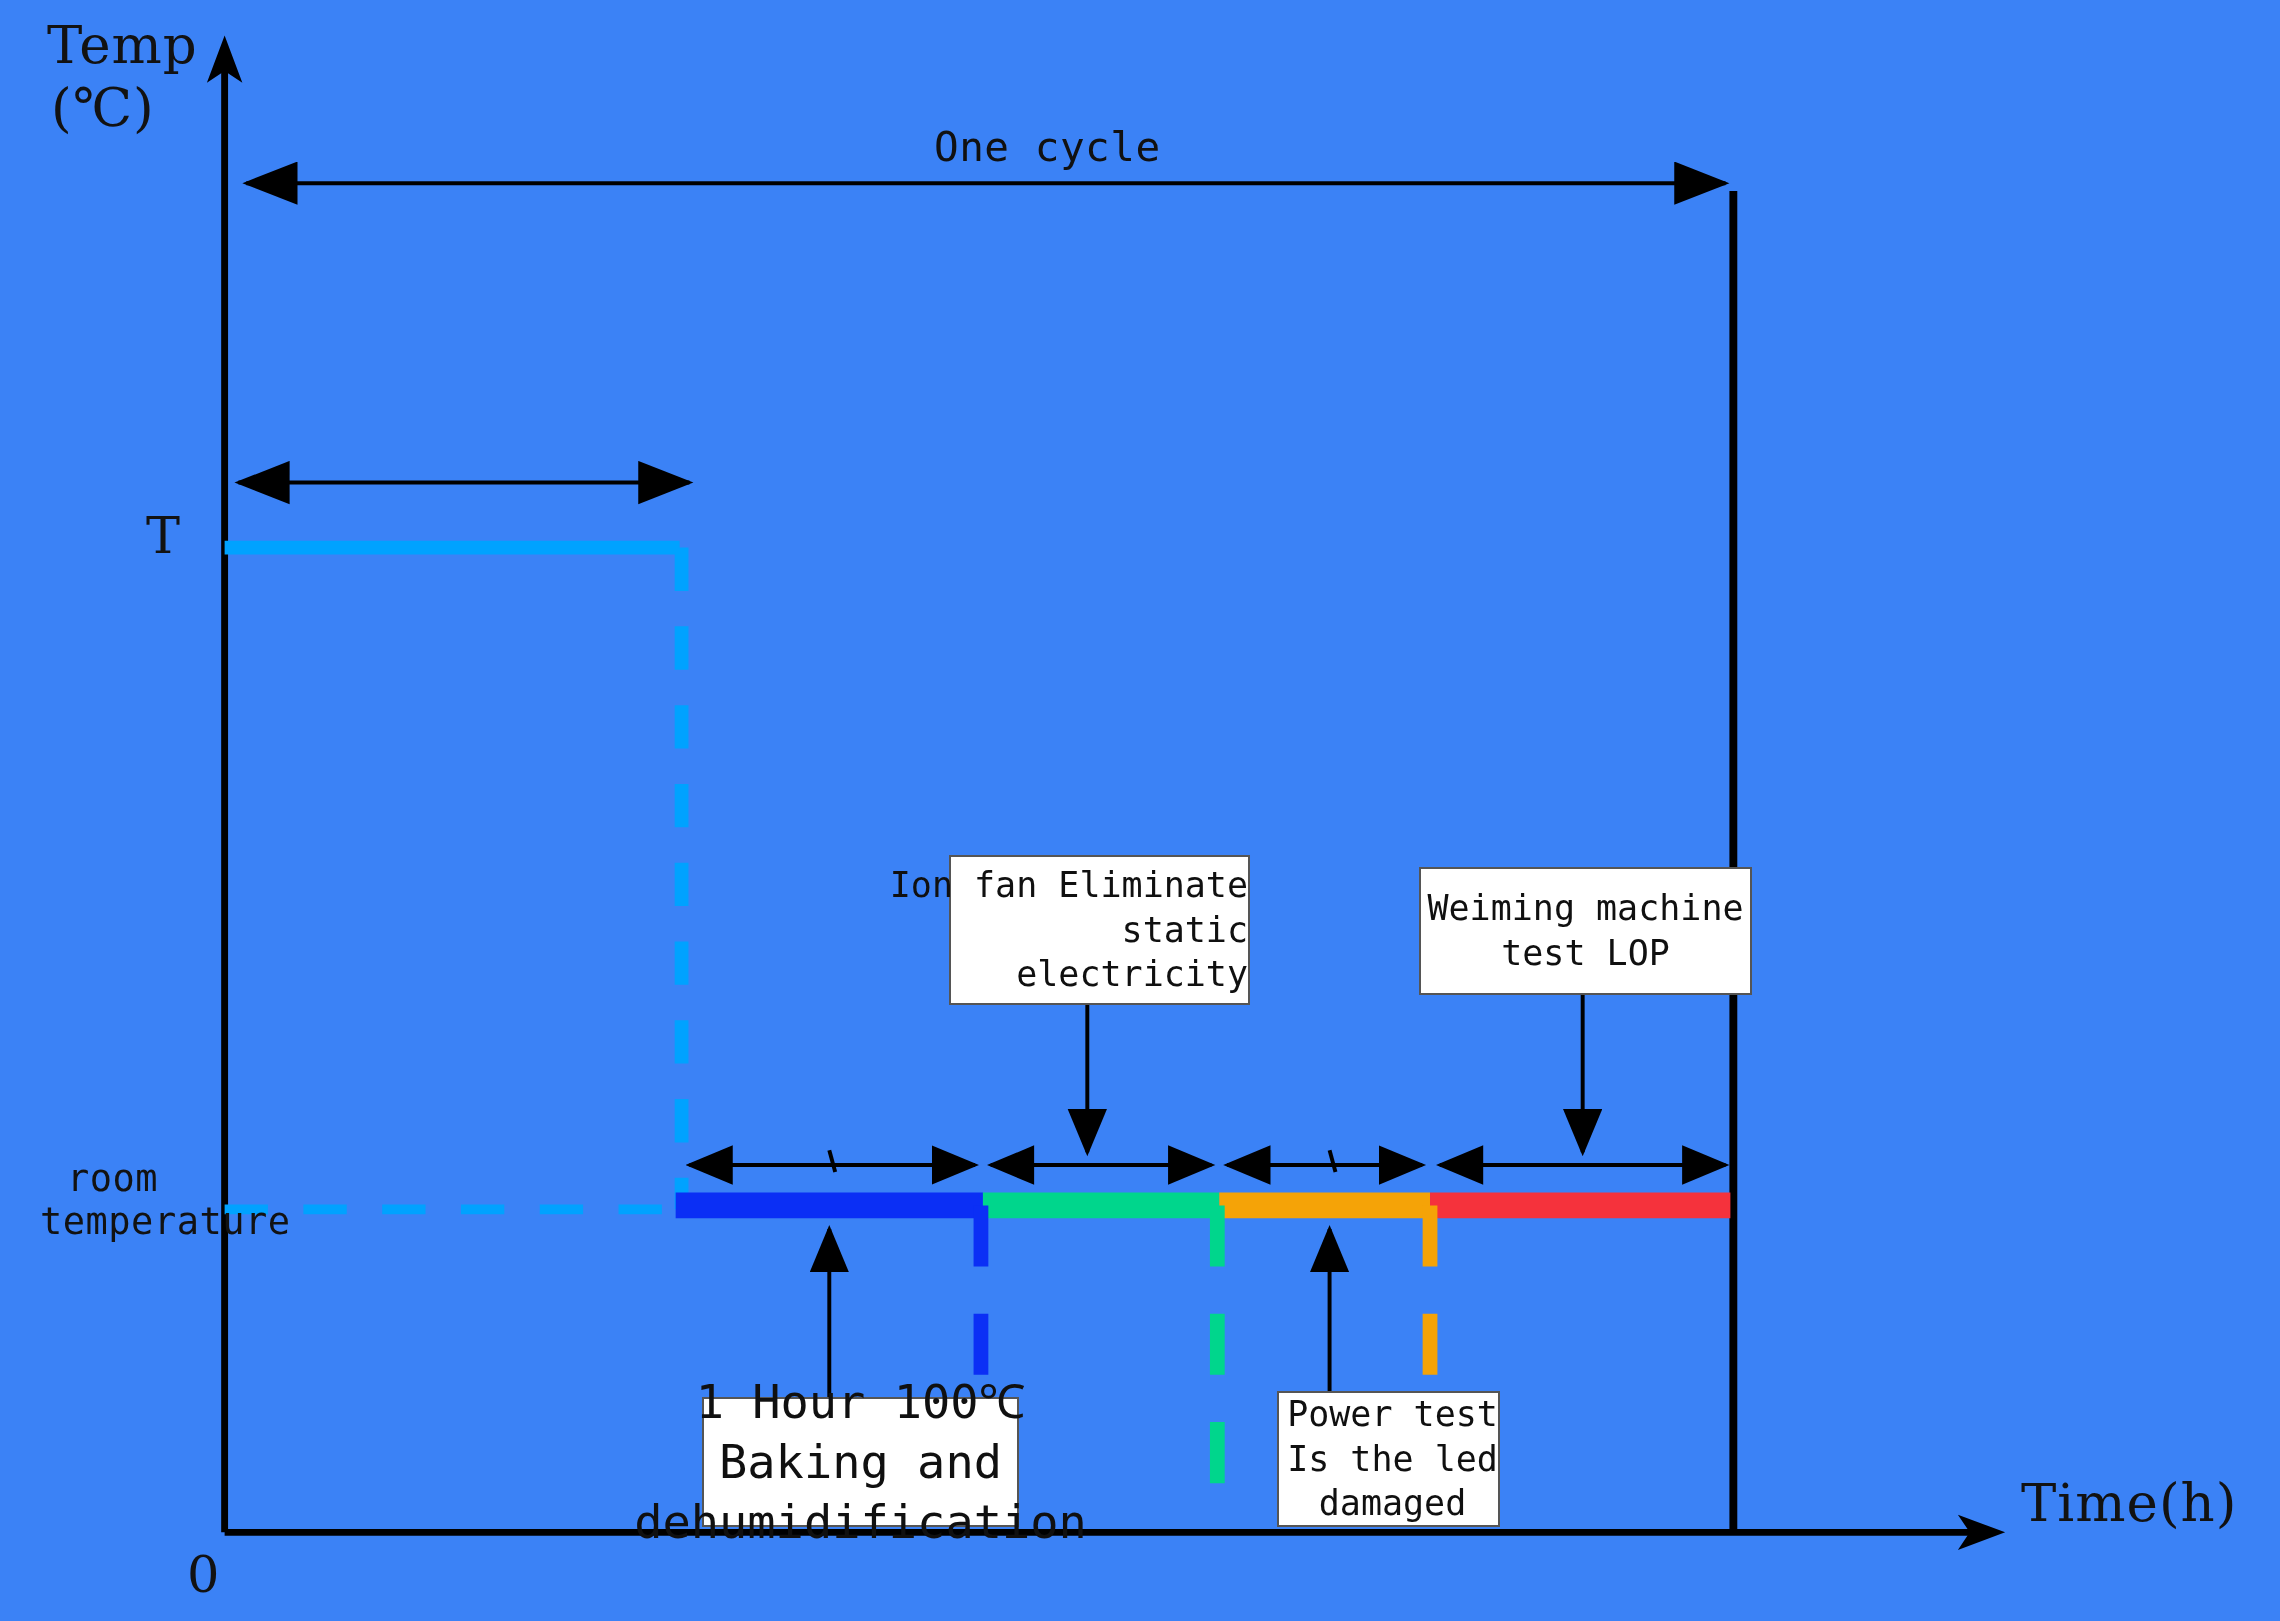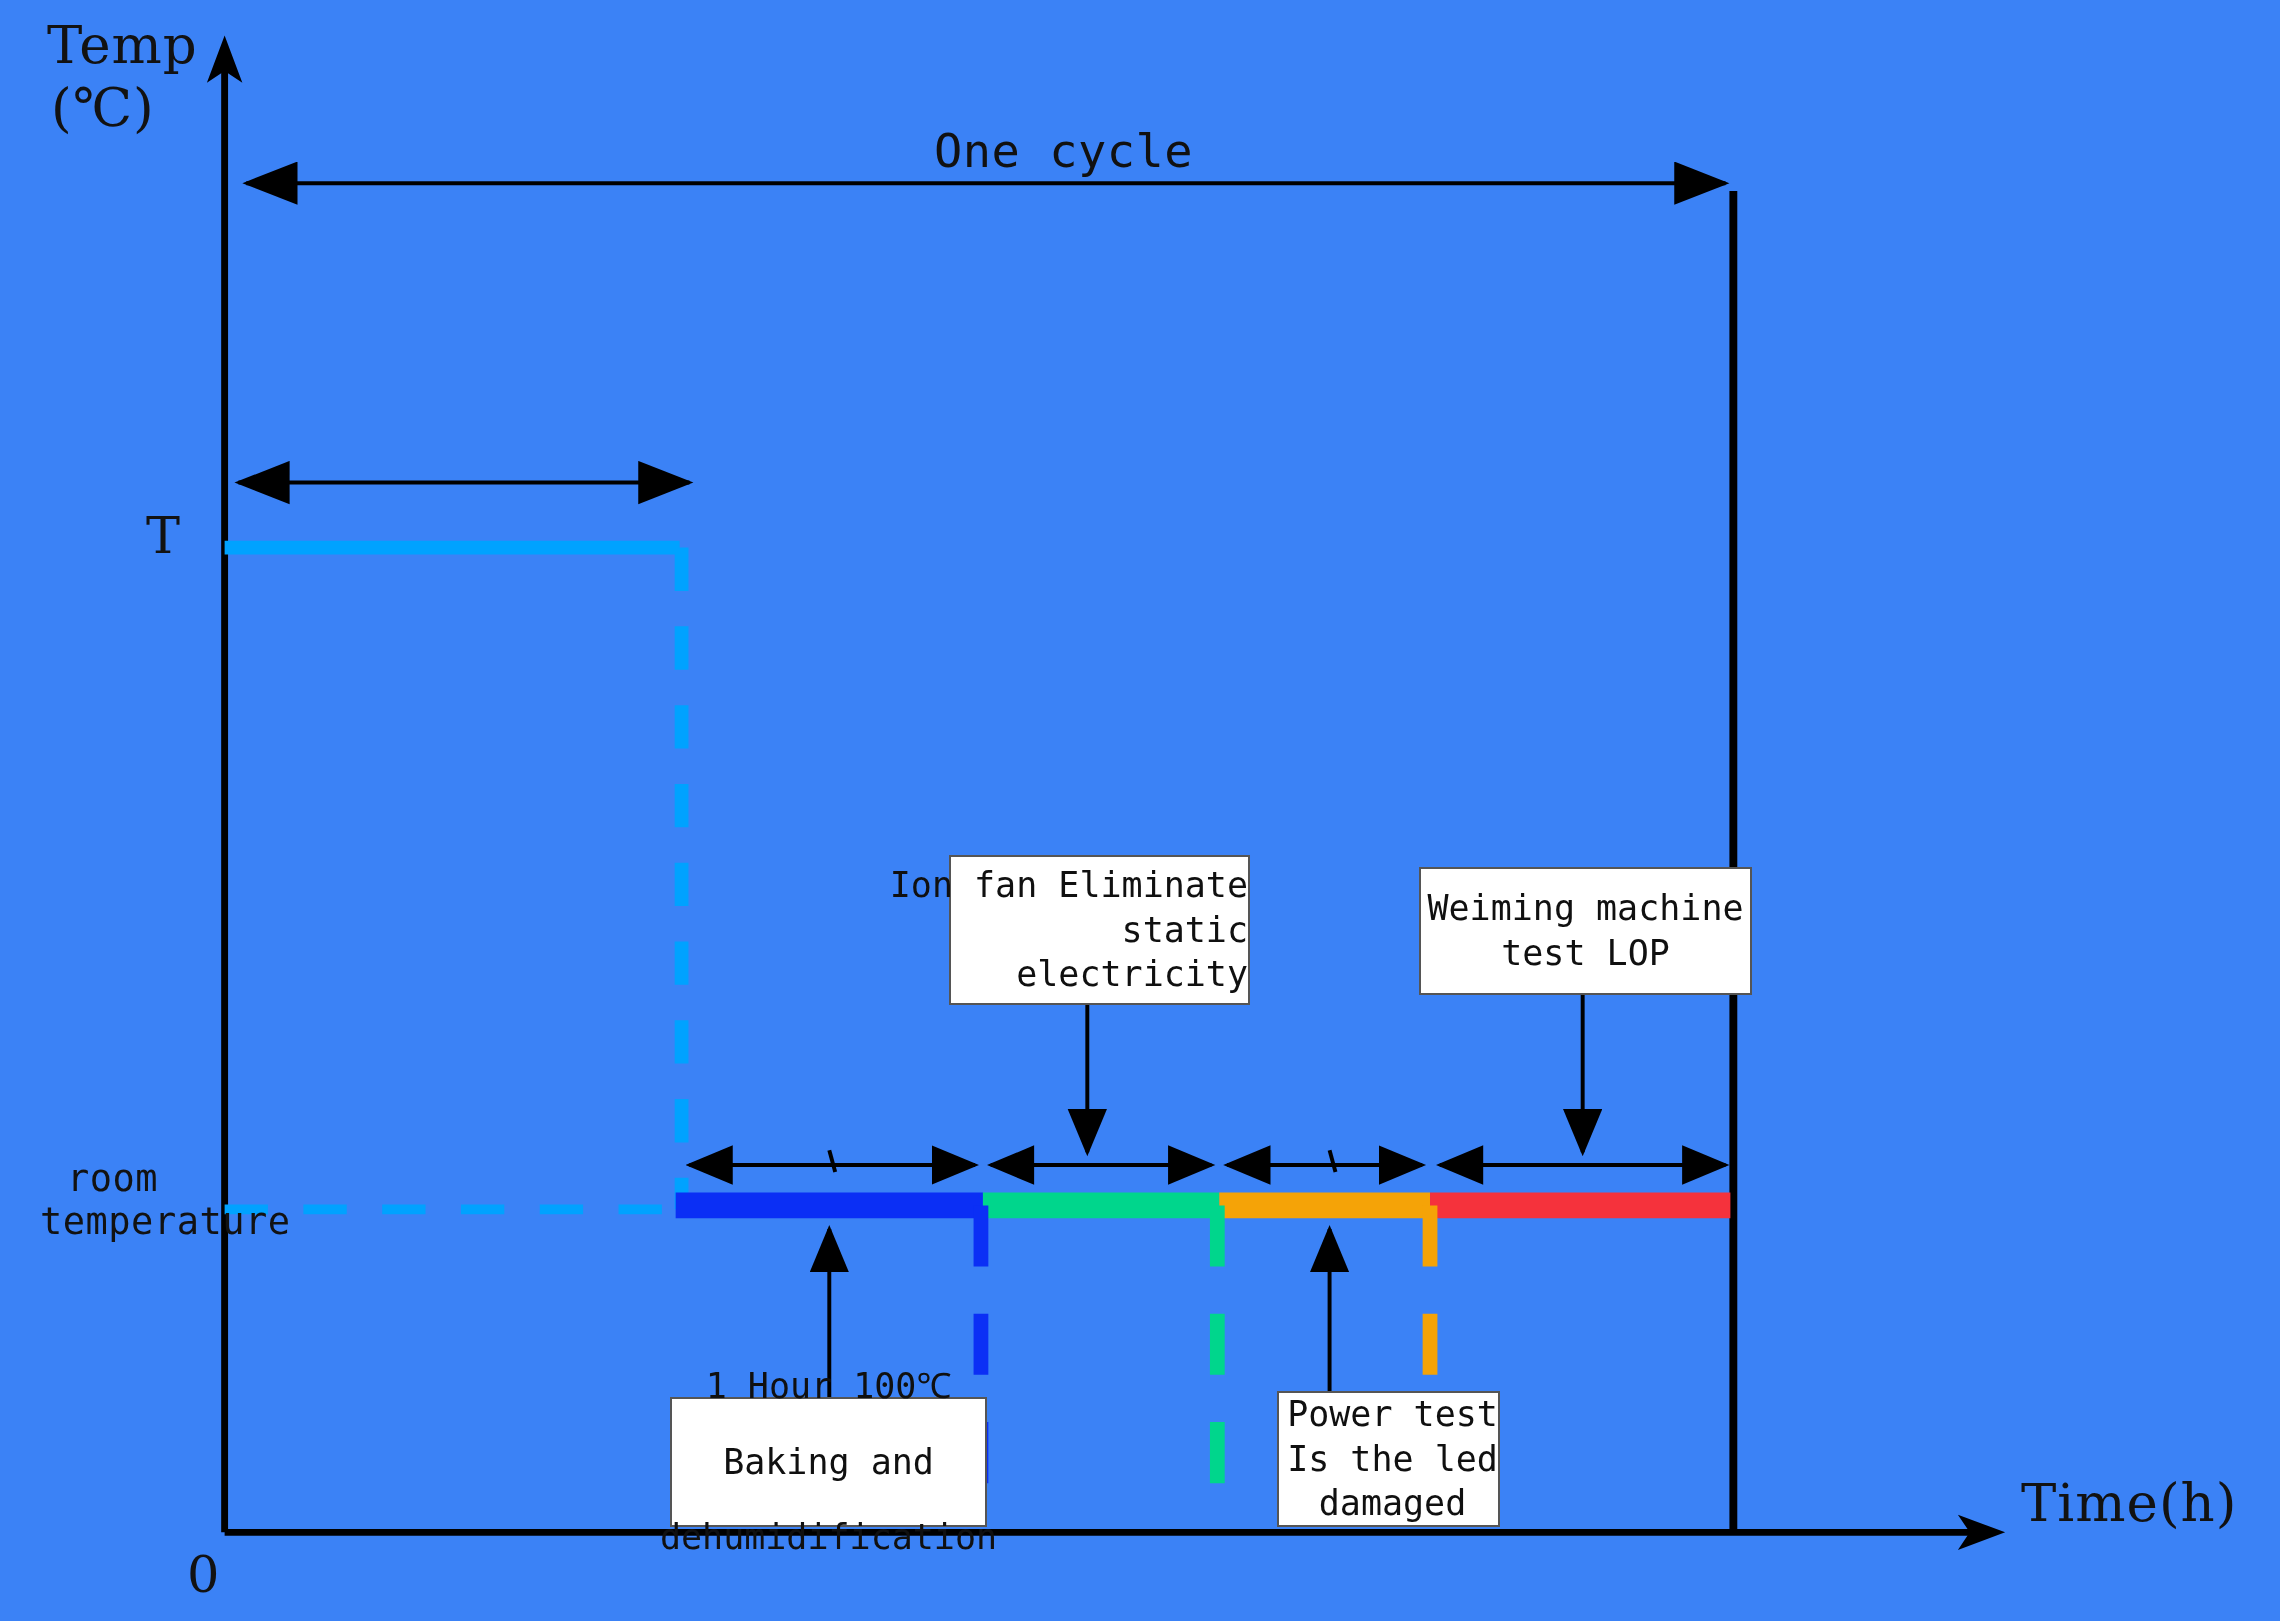--- a/index.html
+++ b/index.html
@@ -145,35 +145,35 @@
 
   <div class="lbl axis-title" style="left:2021px; top:1472px;">Time(h)</div>
 
   <div class="lbl tick-label" style="left:187px; top:1545px;">0</div>
 
   <div class="lbl tick-label" style="left:146px; top:506px;">T</div>
 
   <div class="lbl mono" style="left:67px; top:1157px; font-size:37px;">room</div>
   <div class="lbl mono" style="left:6px; top:1200px; font-size:37px;margin-left:34px;">temperature</div>
 
-  <div class="span-label mono" style="left:934px; top:123px; font-size:47px;">One cycle</div>
+  <div class="span-label mono" style="left:934px; top:123px; font-size:41px;">One cycle</div>
 
 
   <div class="note-box" style="left:949px; top:855px; width:301px; height:150px; font-size:35px;align-items:flex-end;">
     <span>Ion fan Eliminate</span>
     <span>static</span>
     <span>electricity</span>
   </div>
 
   <div class="note-box" style="left:1419px; top:867px; width:333px; height:128px; font-size:35px;">
     <span>Weiming machine</span>
     <span>test LOP</span>
   </div>
 
-  <div class="note-box" style="left:670px; top:1397px; width:317px; height:130px; font-size:35px;gap:31px;">
+  <div class="note-box" style="left:702px; top:1397px; width:317px; height:130px; font-size:47px;">
     <span>1 Hour 100℃</span>
     <span>Baking and</span>
     <span>dehumidification</span>
   </div>
 
   <div class="note-box" style="left:1277px; top:1391px; width:223px; height:136px; font-size:35px; align-items:center; padding-left:8px;">
     <span>Power test</span>
     <span>Is the led</span>
     <span>damaged</span>
   </div>

